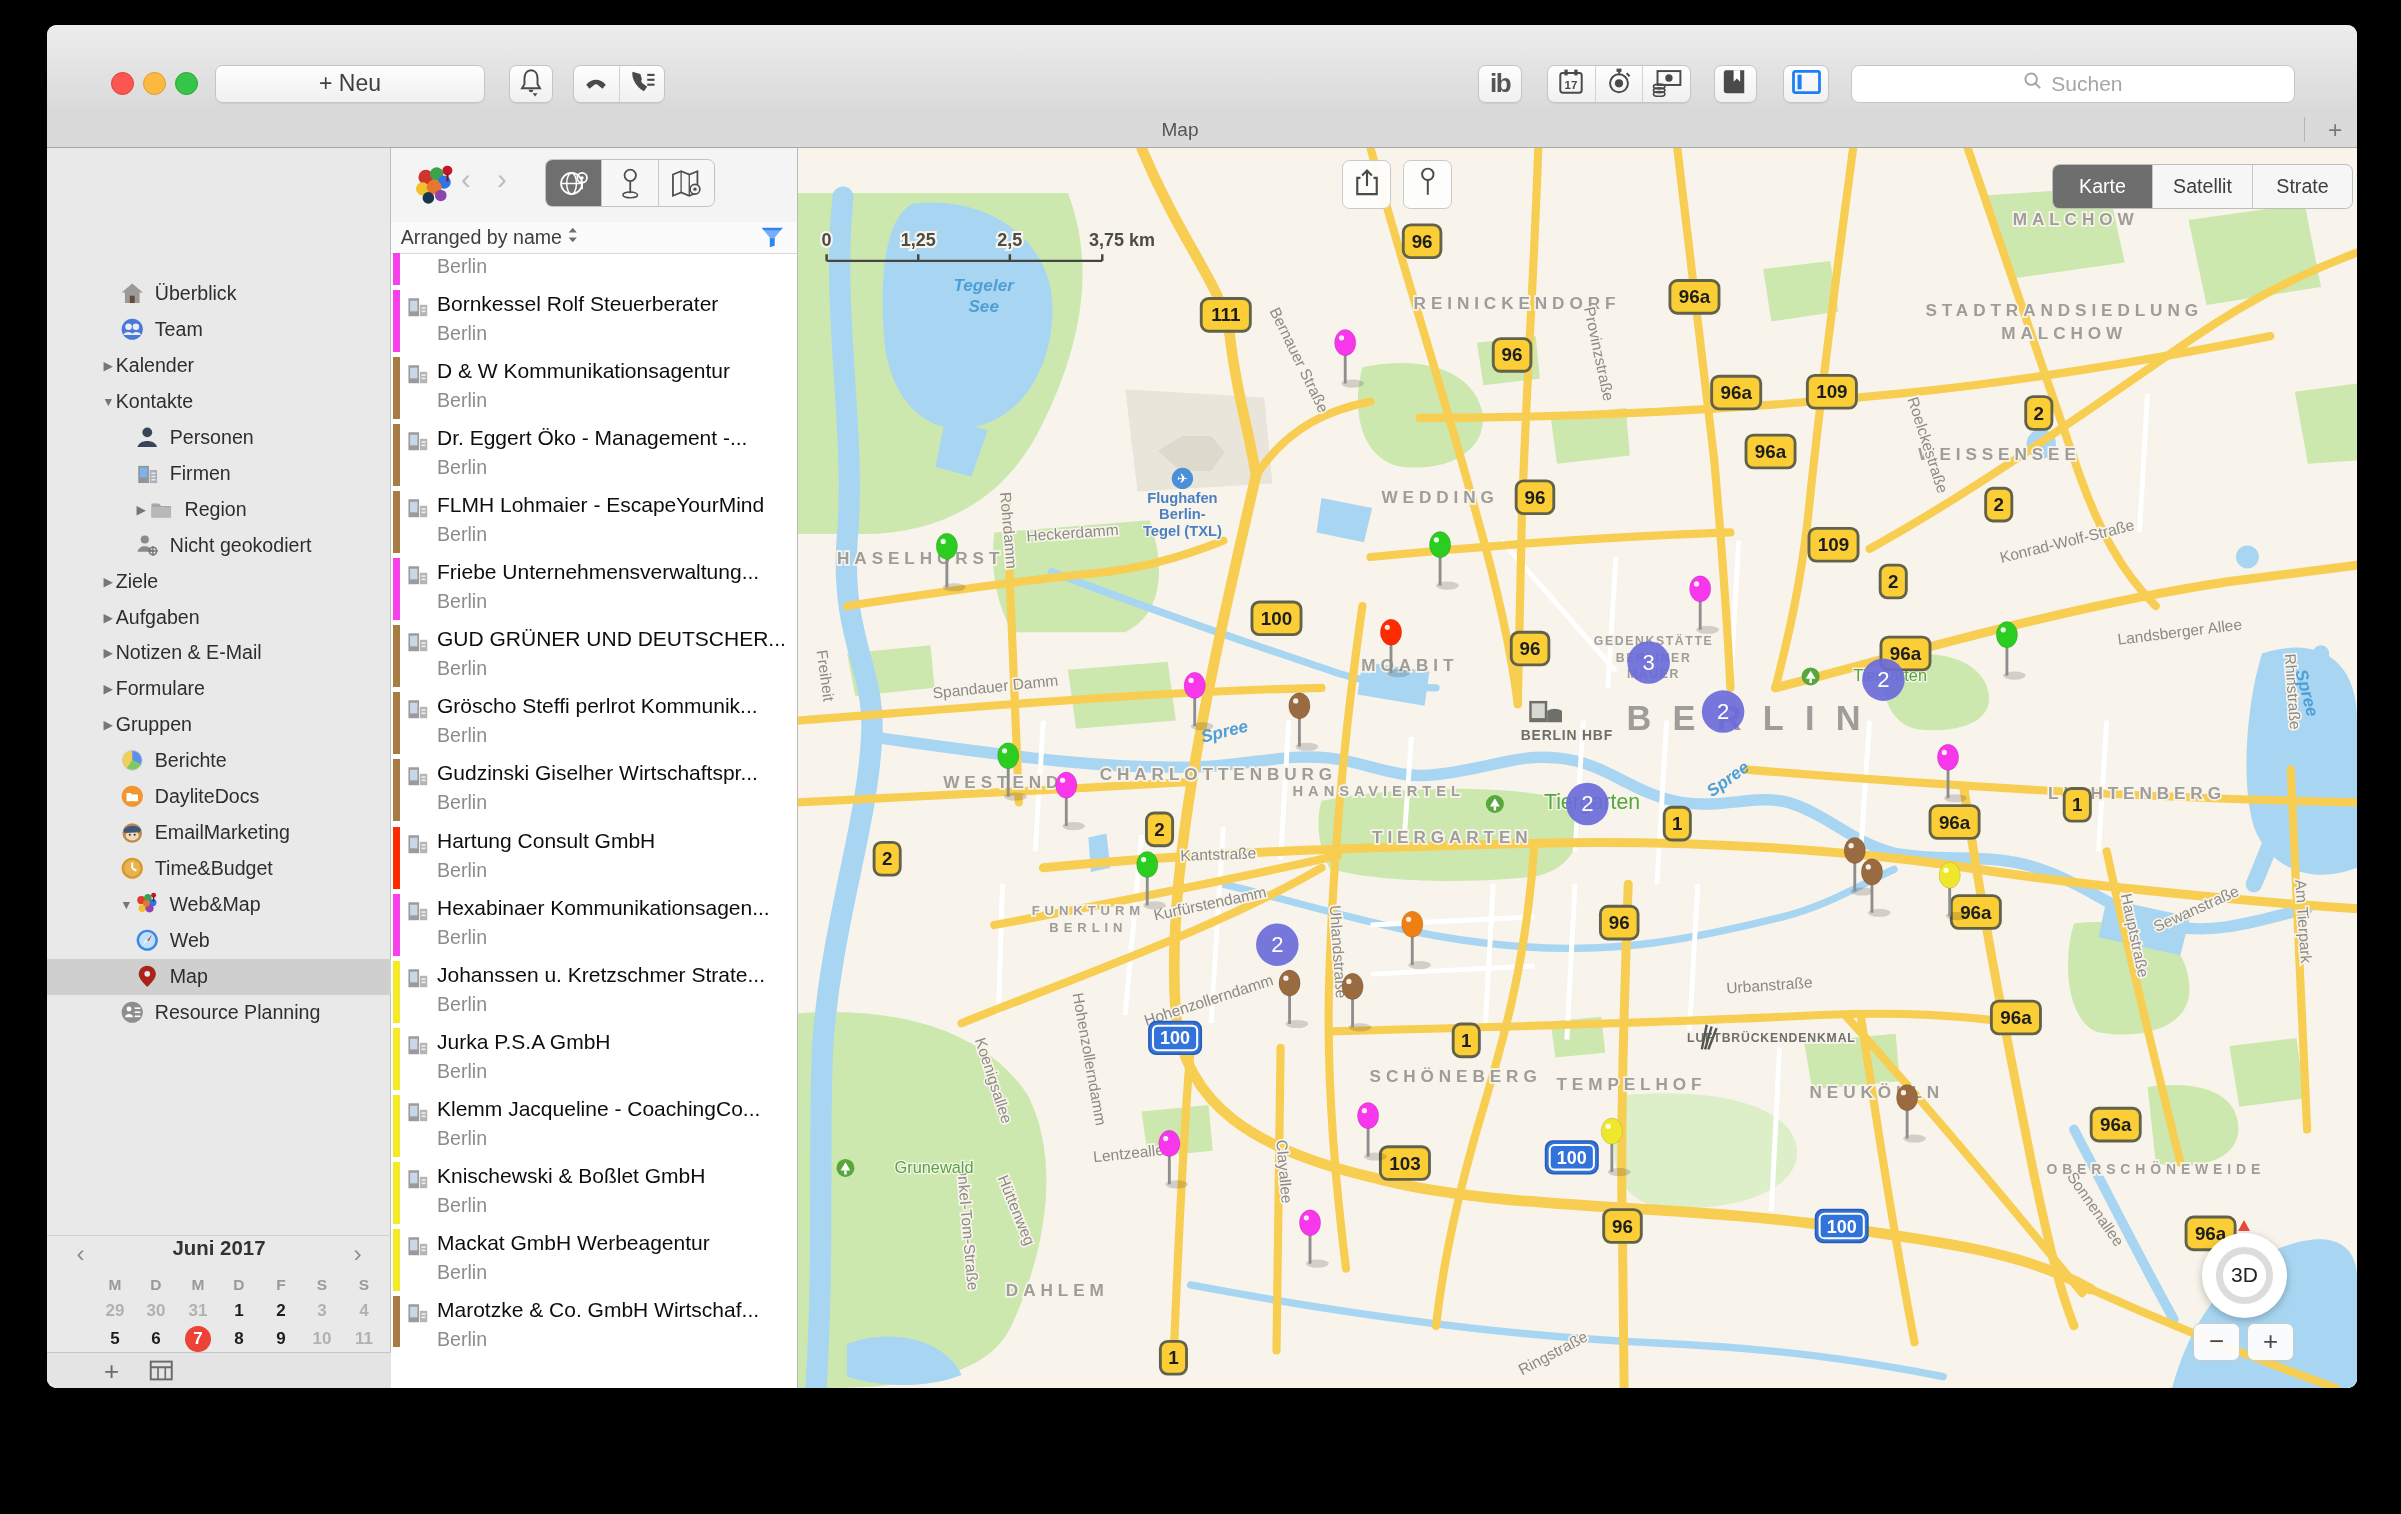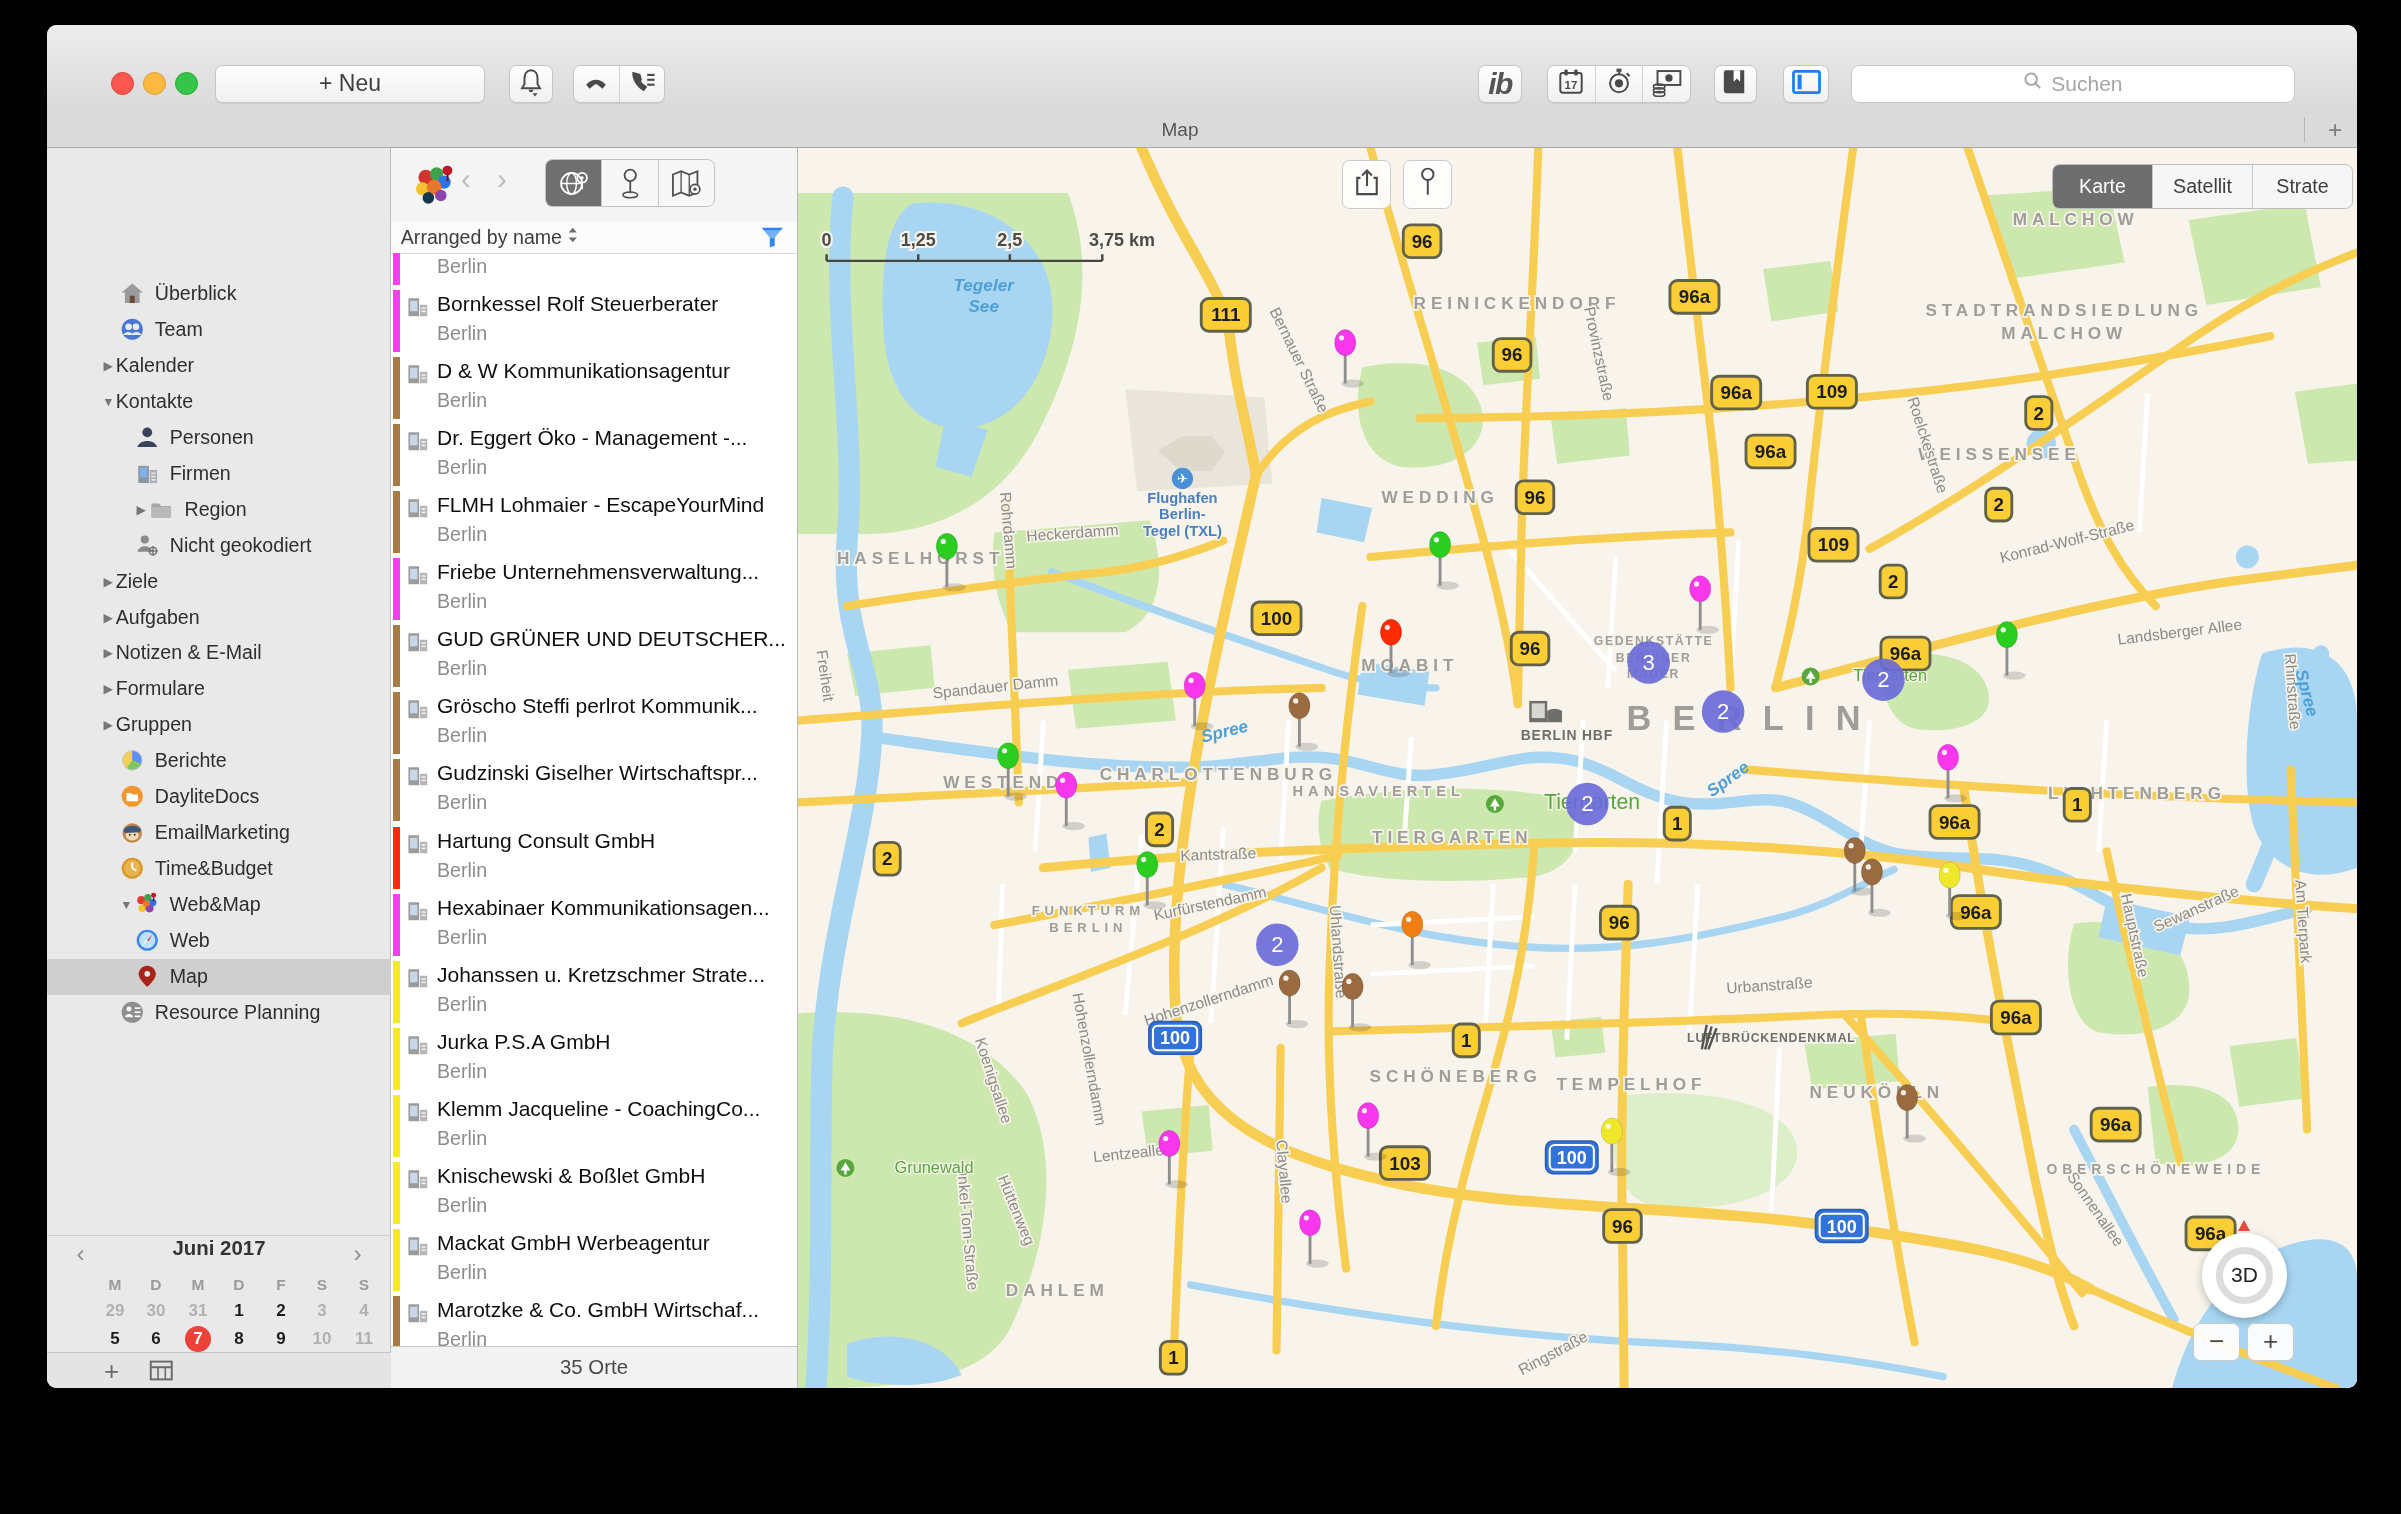--- a/index.html
+++ b/index.html
@@ -99,21 +99,21 @@
             <span><svg width="31" height="28" viewBox="0 0 38 34">
                 <path d="M6 6 C6 14 14 24 24 27 L27 21 L21 18 C19 17 18 15 19 13 L16 7 Z" fill="#4A4A4A" transform="rotate(10 16 16)"></path>
                 <rect x="26" y="7" width="9" height="2.6" fill="#4A4A4A"></rect>
                 <rect x="26" y="13" width="9" height="2.6" fill="#4A4A4A"></rect>
                 <rect x="26" y="19" width="9" height="2.6" fill="#4A4A4A"></rect>
               </svg></span>
           </div>
       </div>
 
       <div class="tbtn" style="left:1431px;width:44px;">
-        <span style="font-size:30px;font-weight:bold;color:#555;letter-spacing:-1.6px;font-style:italic;">ib</span>
+        <span style="font-size:26px;font-weight:bold;color:#555;letter-spacing:-1.6px;">ib</span>
       </div>
 
       <div class="tbtn tseg" style="left:1500px;width:144px;">
         <div class="cell">
             <span><svg width="28" height="28" viewBox="0 0 34 34">
                 <rect x="4" y="6" width="26" height="24" rx="3" fill="none" stroke="#4A4A4A" stroke-width="2.4"></rect>
                 <rect x="9" y="2" width="4" height="7" fill="#4A4A4A"></rect>
                 <rect x="21" y="2" width="4" height="7" fill="#4A4A4A"></rect>
                 <text x="17" y="26" text-anchor="middle" font-size="14" font-weight="bold" fill="#4A4A4A">17</text>
               </svg></span>
@@ -659,21 +659,20 @@
                   <rect x="3" y="4" width="13" height="22" fill="#9B9B9B"></rect>
                   <rect x="5" y="7" width="9" height="13" fill="#C9D8E8"></rect>
                   <rect x="17" y="12" width="9" height="14" fill="#B5B5B5"></rect>
                   <rect x="19" y="15" width="5" height="2" fill="#EEE"></rect>
                   <rect x="19" y="19" width="5" height="2" fill="#EEE"></rect>
                 </svg></span>
               <div class="lname">Marotzke &amp; Co. GmbH Wirtschaf...</div>
               <div class="lcity">Berlin</div>
             </div>
           </div>
-        <div class="lstatus">35 Orte</div>
       </div>
 
       <div class="mappane">
         <svg class="mapsvg" width="1559" height="1240" viewBox="0 0 1906 1516">
           <rect x="0" y="0" width="1906" height="1516" fill="#F8F4EB"></rect>
           <g id="parks">
             <path fill="#CDE8AF" d="M0,55 L330,55 C365,145 345,245 300,335 C258,425 180,472 80,472 L0,472 Z"></path>
             <path fill="#CDE8AF" d="M240,470 L430,455 C452,520 442,572 400,592 L262,592 C240,552 235,510 240,470 Z"></path>
             <path fill="#CDE8AF" d="M690,268 C762,253 822,270 836,320 C846,366 800,396 740,390 C694,384 674,330 690,268 Z"></path>
             <path fill="#CDE8AF" d="M920,328 L1012,318 L1017,376 L928,386 Z"></path>

